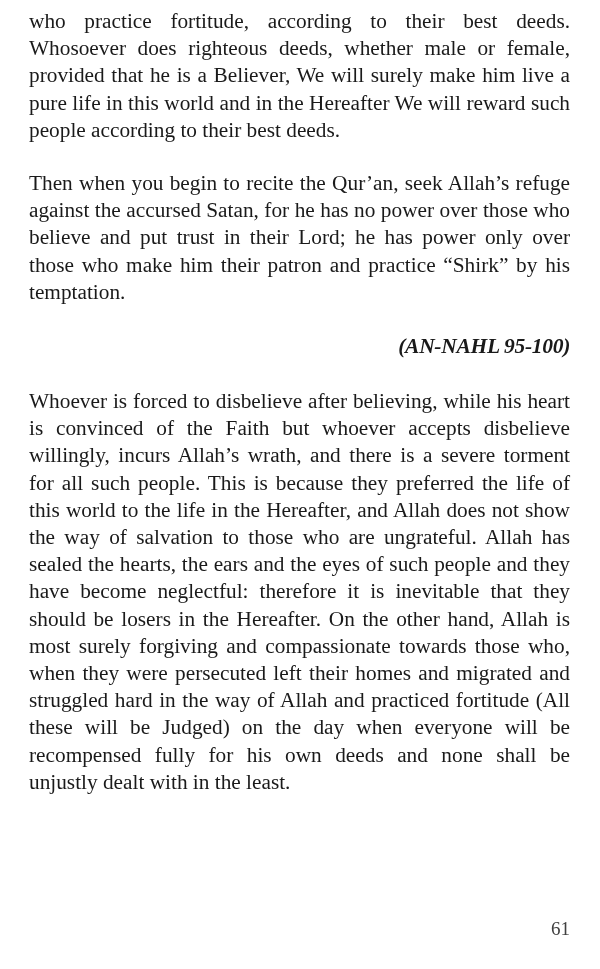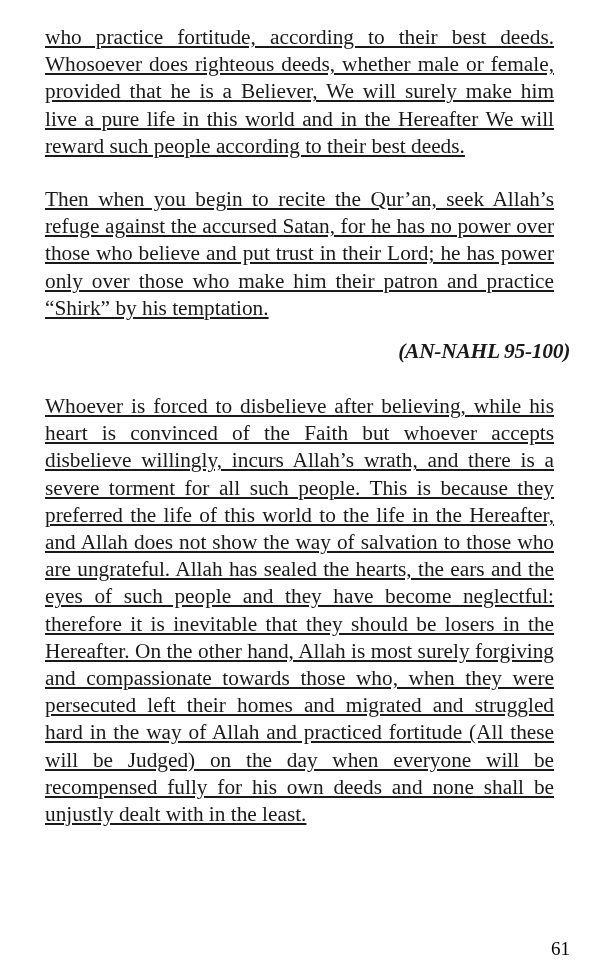--- a/index.html
+++ b/index.html
@@ -18,43 +18,42 @@
     .page {
       position: absolute;
       left: 29px;
       top: 8px;
       width: 541px;
     }
     .para {
       font-size: 21.3px;
       line-height: 27.2px;
       text-align: justify;
-      margin: 16px;
-      text-decoration: underline;
+      margin: 0;
     }
     .para-1 { margin-bottom: 26px; }
     .para-2 { margin-bottom: 0; }
     .citation {
       font-size: 21.5px;
       font-weight: bold;
       font-style: italic;
       text-align: right;
       line-height: 27px;
       margin: 0;
       letter-spacing: -0.3px;
     }
-    .citation-1 { margin-top: 16px; margin-bottom: 28px; }
+    .citation-1 { margin-top: 27px; margin-bottom: 28px; }
     .citation-2 { margin-top: 25px; }
     .page-number {
       position: absolute;
       right: 30px;
-      top: 938px;
+      top: 918px;
       font-size: 19px;
       font-family: "Liberation Serif", serif;
-      color: #000000;
+      color: #404040;
     }
   </style>
 </head>
 <body>
 
 <div class="page">
   <p class="para para-1">who practice fortitude, according to their best deeds. Whosoever does righteous deeds, whether male or female, provided that he is a Believer, We will surely make him live a pure life in this world and in the Hereafter We will reward such people according to their best deeds.</p>
   <p class="para para-2">Then when you begin to recite the Qur’an, seek Allah’s refuge against the accursed Satan, for he has no power over those who believe and put trust in their Lord; he has power only over those who make him their patron and practice “Shirk” by his temptation.</p>
   <p class="citation citation-1">(AN-NAHL 95-100)</p>
   <p class="para">Whoever is forced to disbelieve after believing, while his heart is convinced of the Faith but whoever accepts disbelieve willingly, incurs Allah’s wrath, and there is a severe torment for all such people. This is because they preferred the life of this world to the life in the Hereafter, and Allah does not show the way of salvation to those who are ungrateful. Allah has sealed the hearts, the ears and the eyes of such people and they have become neglectful: therefore it is inevitable that they should be losers in the Hereafter. On the other hand, Allah is most surely forgiving and compassionate towards those who, when they were persecuted left their homes and migrated and struggled hard in the way of Allah and practiced fortitude (All these will be Judged) on the day when everyone will be recompensed fully for his own deeds and none shall be unjustly dealt with in the least.</p>

